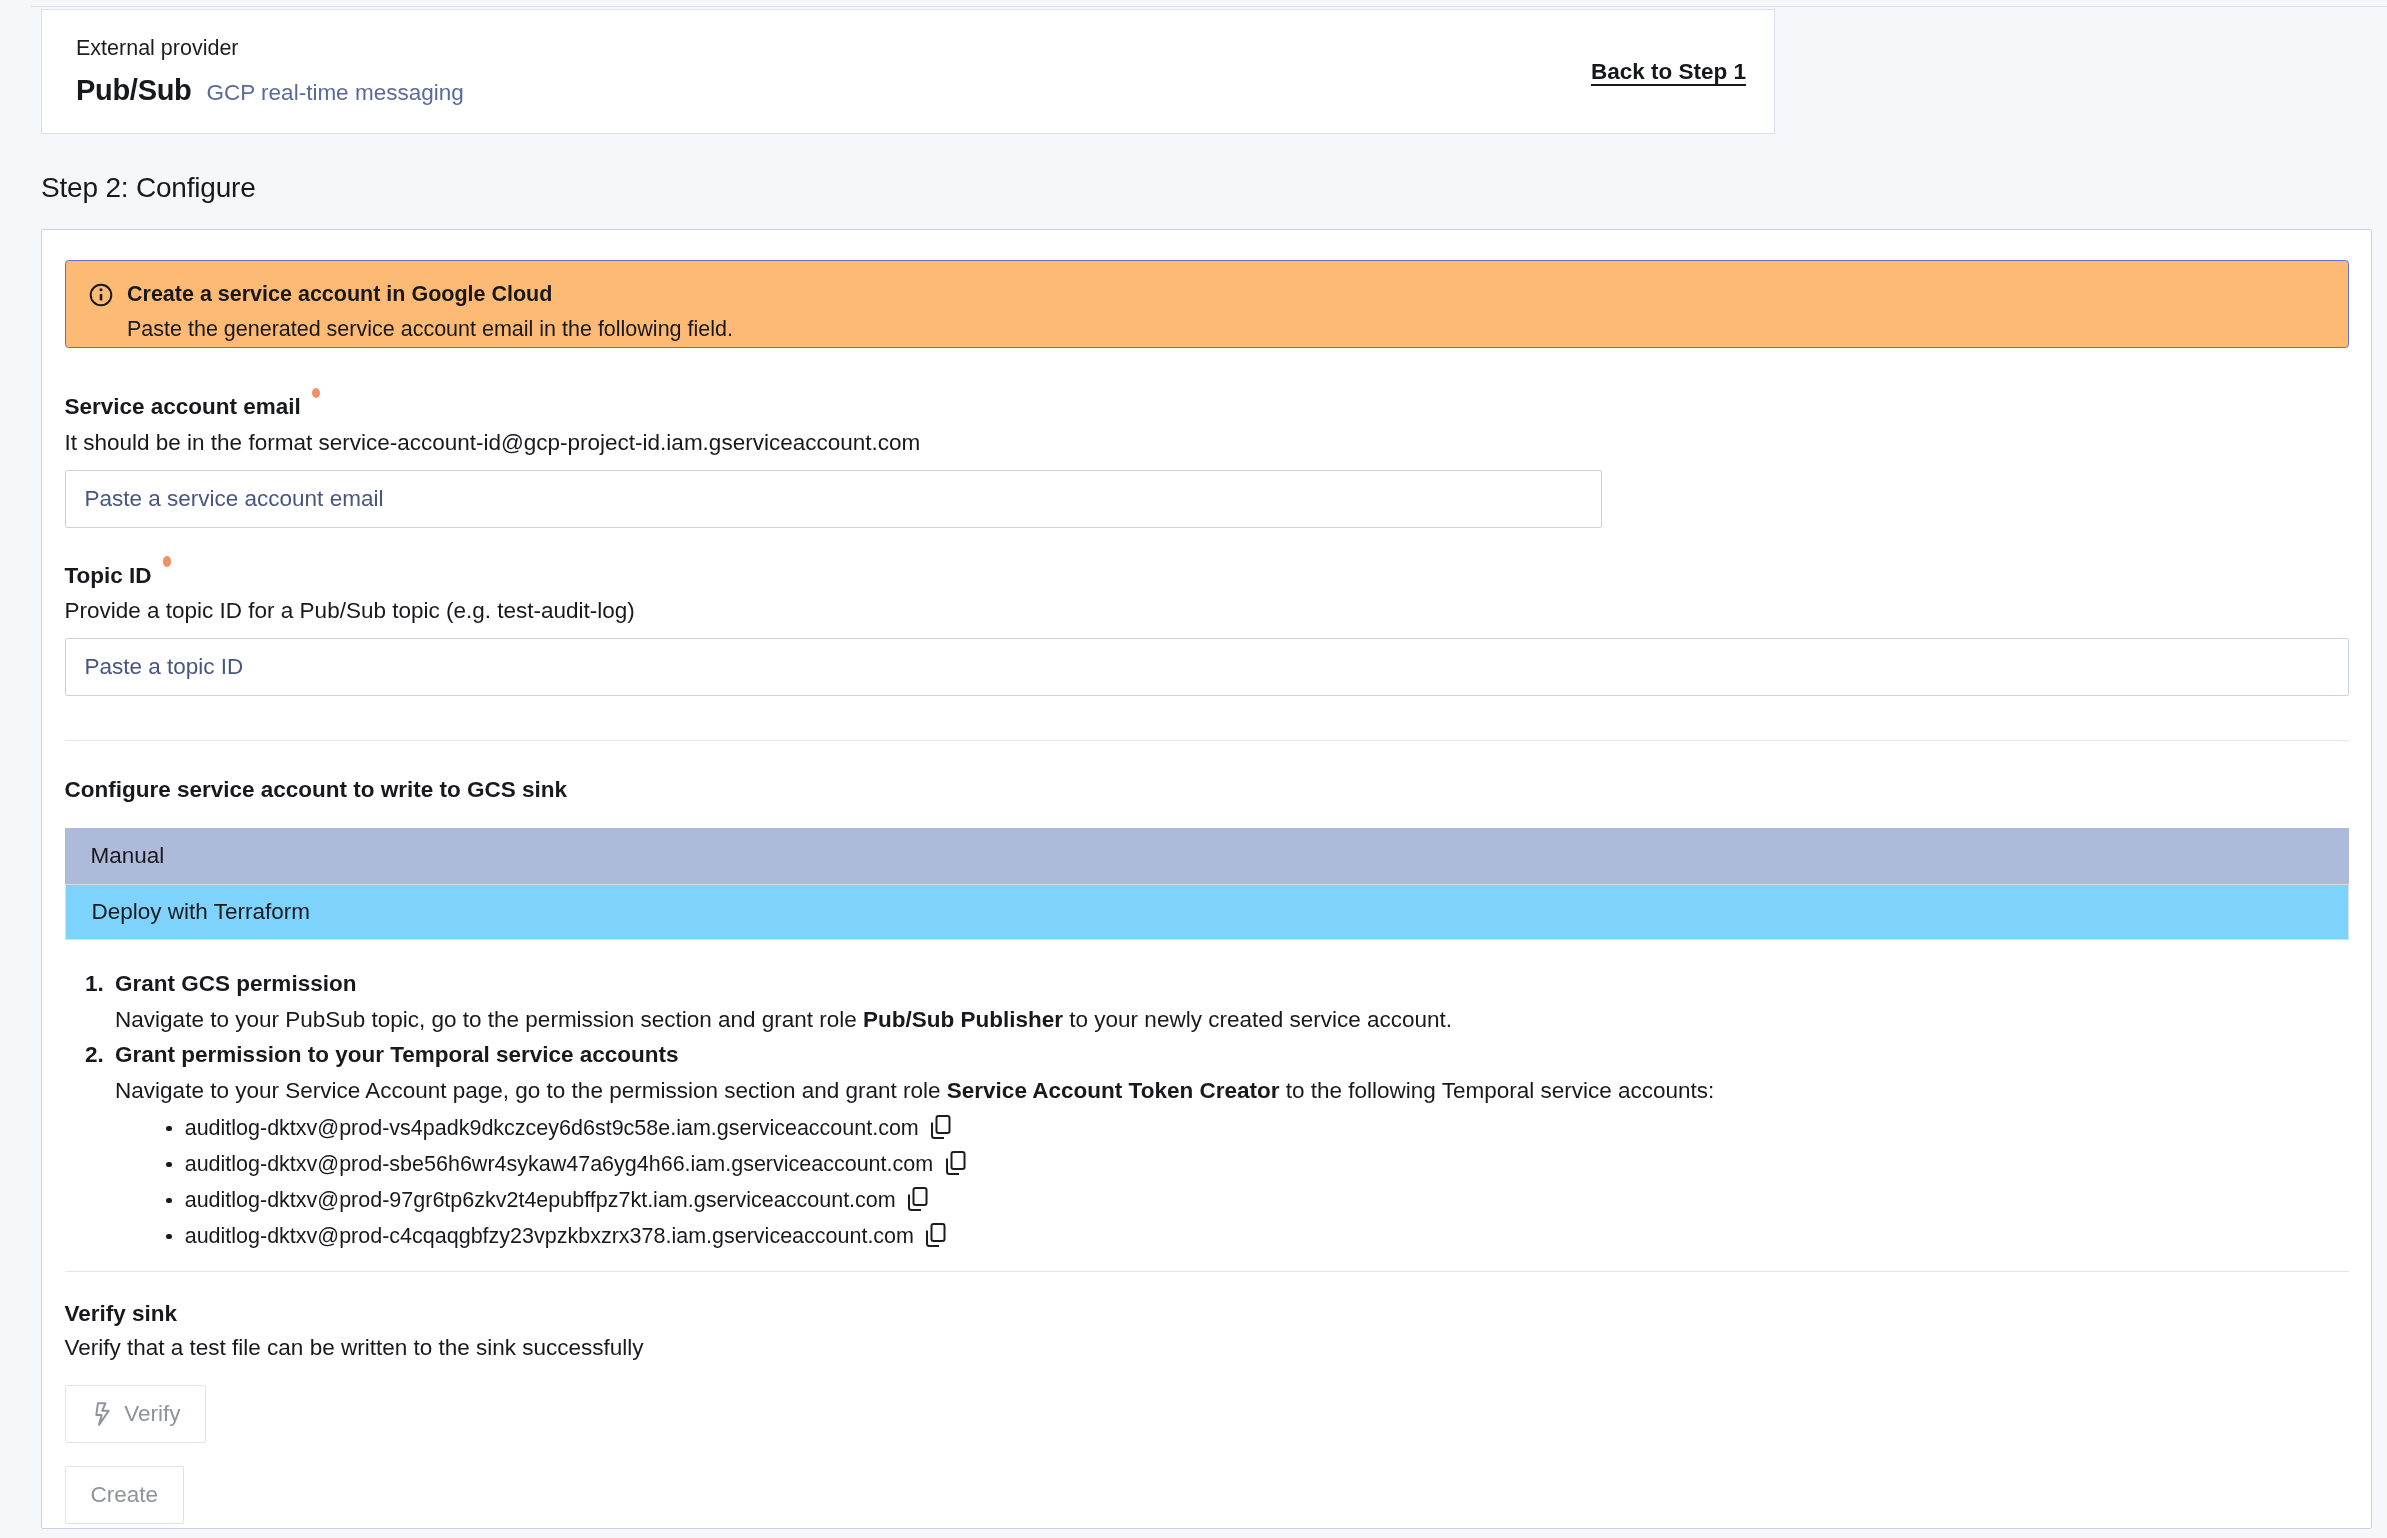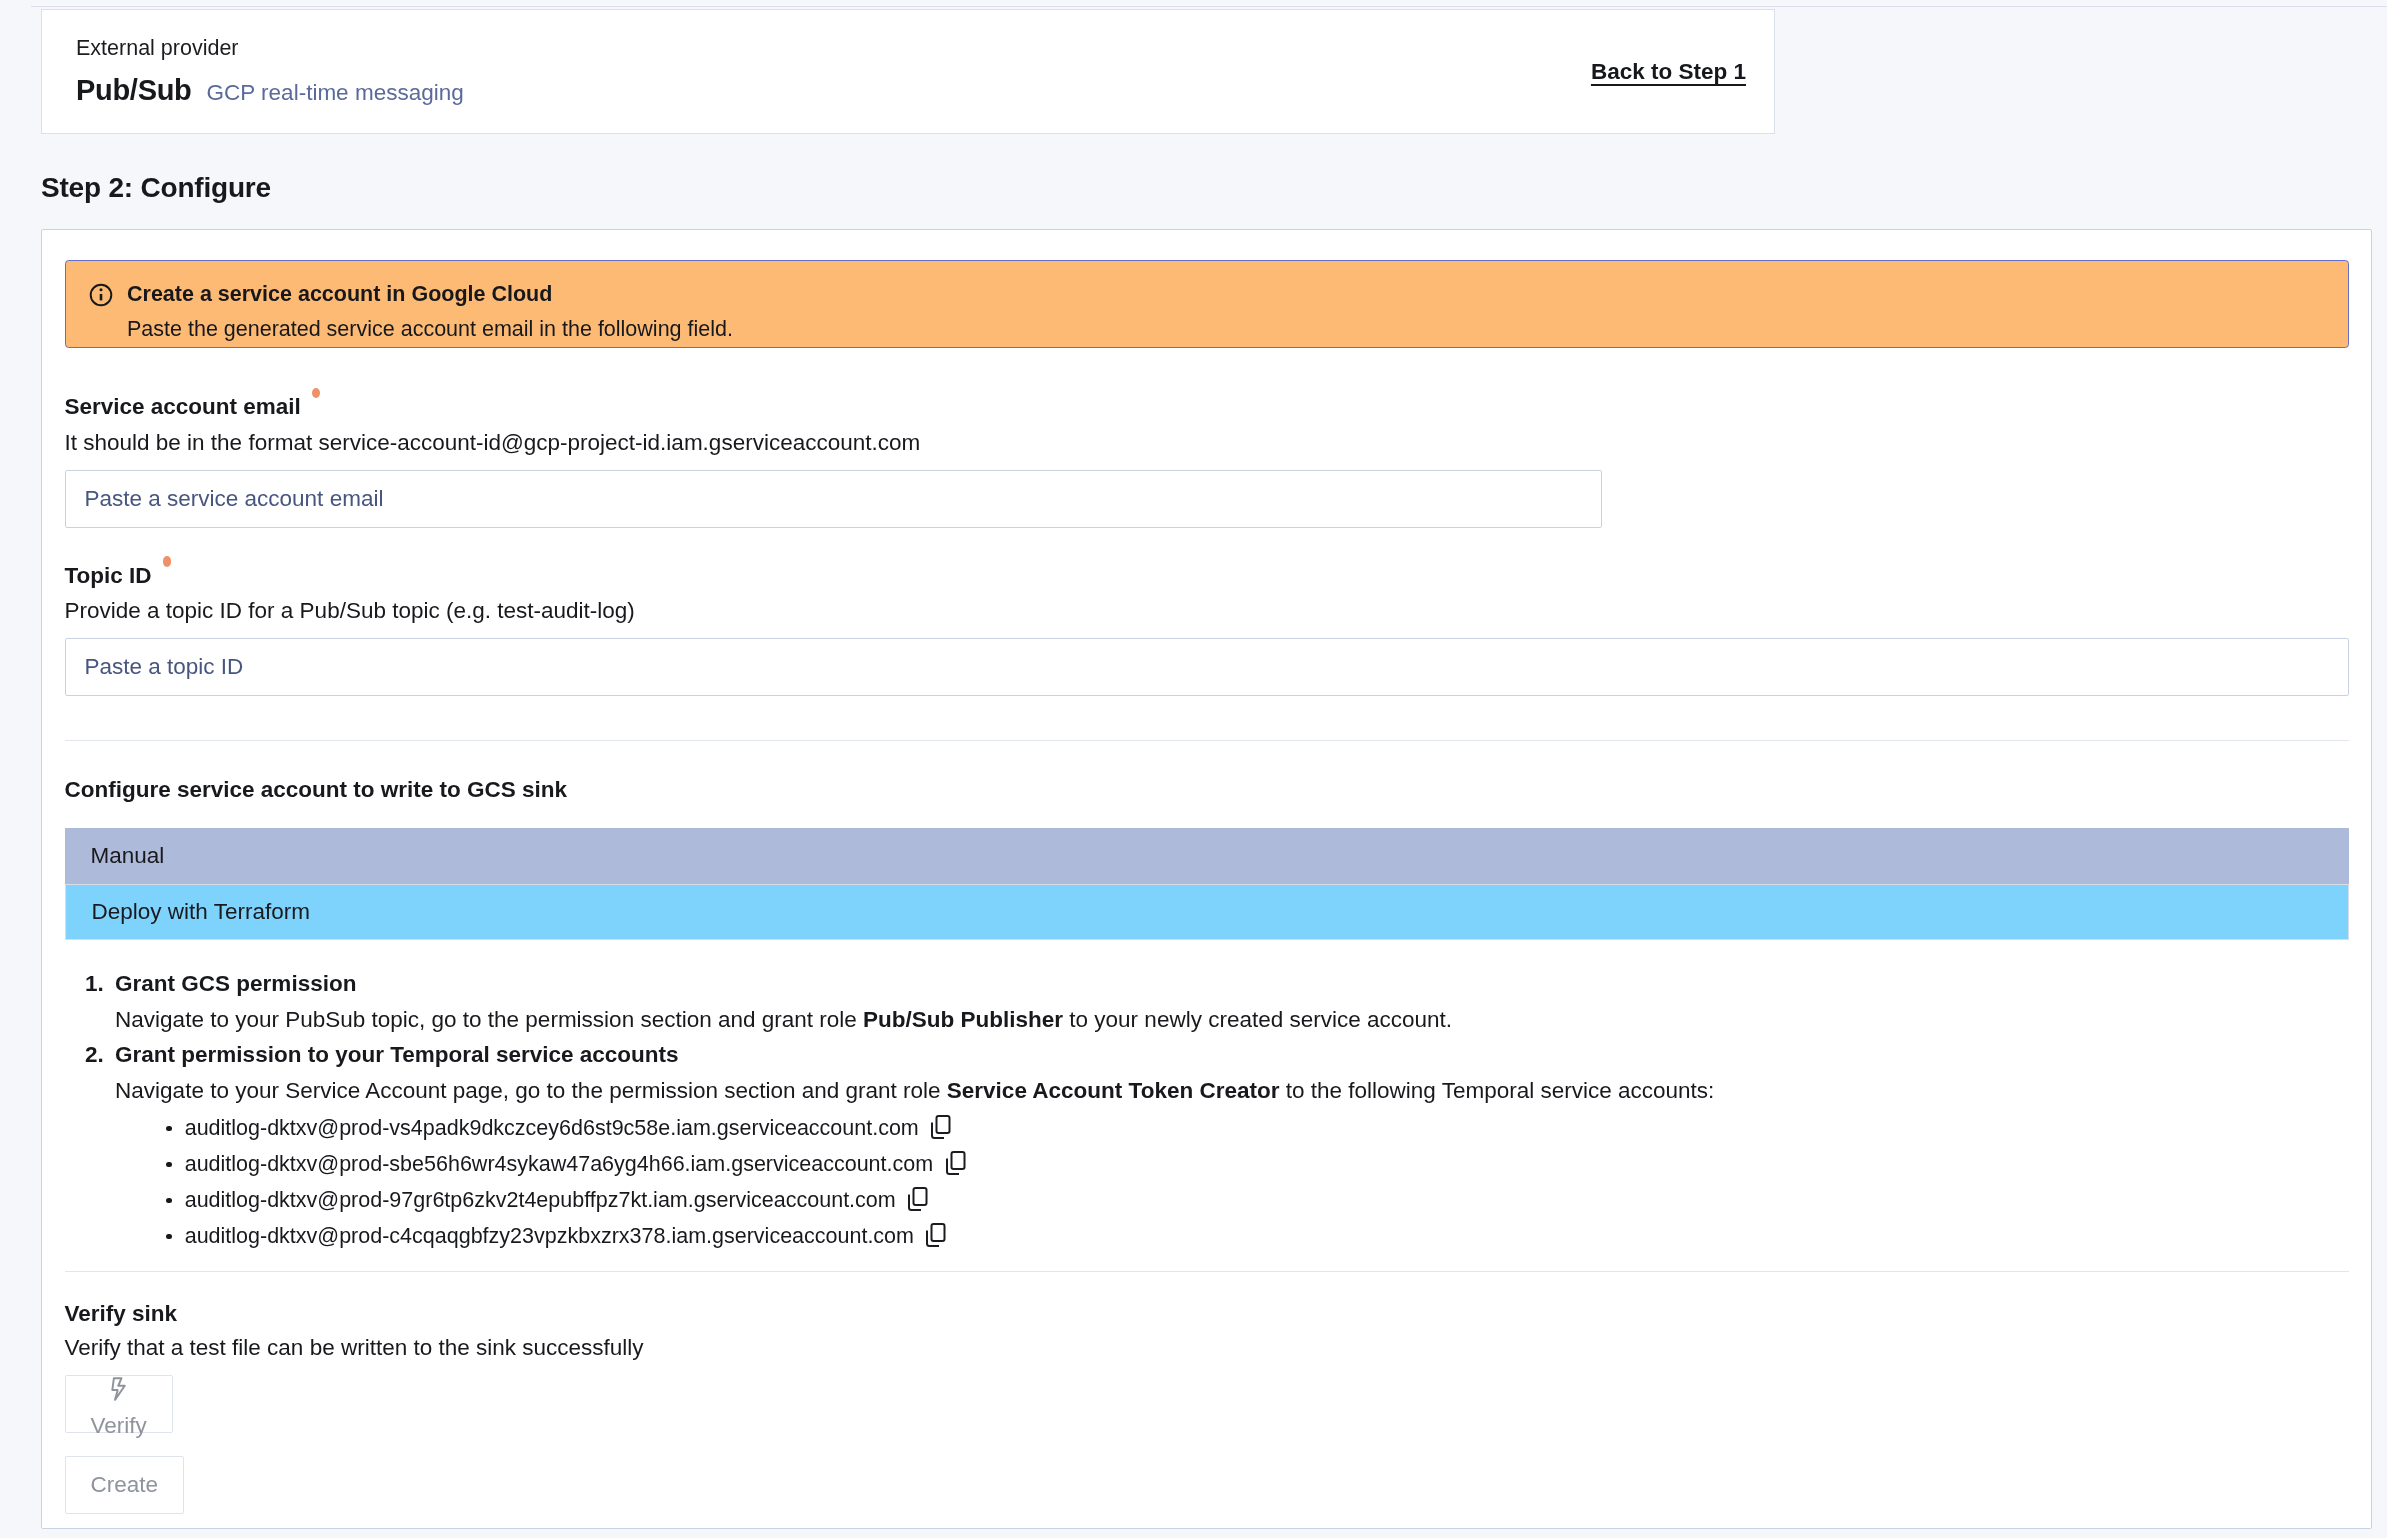--- a/index.html
+++ b/index.html
@@ -31,21 +31,21 @@
   .provider-desc { font-size: 22.5px; color: #5a6a9b; }
   .back-link {
     font-size: 22.5px; font-weight: 600; color: #17181c;
     text-decoration: underline; text-underline-offset: 4.7px; cursor: pointer;
     white-space: nowrap;
   }
 
   
   .page-heading {
     margin: 37px 0 0 41px;
-    font-size: 28px; font-weight: bold; line-height: 34px;
+    font-size: 28px; font-weight: normal; line-height: 34px;
     letter-spacing: -0.2px;
   }
 
   
   .panel {
     margin: 24px 0 0 41px;
     width: 2331px; height: 1300px;
     background: #ffffff;
     border: 0.9px solid #c9d2e2;
     border-radius: 1.9px;
@@ -124,21 +124,21 @@
   .verify-body { margin-top: 5.6px; font-size: 22.5px; line-height: 28px; }
   .btn {
     display: inline-flex; align-items: center; gap: 11.2px;
     height: 58px; padding: 0 25px;
     background: #ffffff;
     border: 0.9px solid #dfe3ed; border-radius: 1.9px;
     font-family: "Liberation Sans", sans-serif;
     font-size: 22.5px; color: #8e939c;
     cursor: default;
   }
-  .verify-btn { margin-top: 13px; flex-direction: column; }
+  .verify-btn { margin-top: 23px; }
   .create-btn { margin-top: 22.5px; display: inline-flex; }
   .btn-row { display: block; }
 </style>
 </head>
 <body>
 
 <div class="top-rule"></div>
 
 <div class="provider-card">
   <div>

